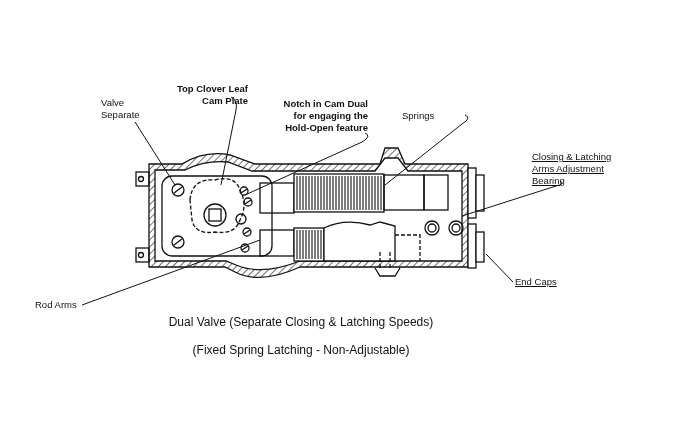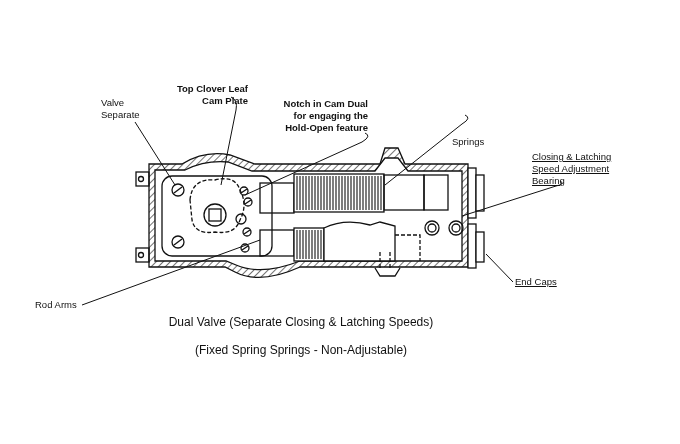--- a/index.html
+++ b/index.html
@@ -146,23 +146,23 @@
 </div>
 <div class="lbl c" style="left:168px;top:83px;width:80px;">
   <div>Top Clover Leaf</div>
   <div>Cam Plate</div>
 </div>
 <div class="lbl c" style="left:268px;top:98px;width:100px;">
   <div>Notch in Cam Dual</div>
   <div>for engaging the</div>
   <div>Hold-Open feature</div>
 </div>
-<div class="lbl" style="left:452px;top:110px;margin-top:26px;">Springs</div>
+<div class="lbl" style="left:402px;top:110px;">Springs</div>
 <div class="lbl" style="left:532px;top:151px;text-decoration:underline;">
   <div>Closing &amp; Latching</div>
-  <div>Speed Adjustment</div>
+  <div>Arms Adjustment</div>
   <div>Bearing</div>
 </div>
 <div class="lbl" style="left:515px;top:276px;text-decoration:underline;">End Caps</div>
 <div class="lbl" style="left:35px;top:299px;">Rod Arms</div>
 
 <div class="cap" style="top:315px;">Dual Valve (Separate Closing &amp; Latching Speeds)</div>
-<div class="cap" style="top:343px;">(Fixed Spring Springs - Non-Adjustable)</div>
+<div class="cap" style="top:343px;">(Fixed Spring Latching - Non-Adjustable)</div>
 
 </body></html>

